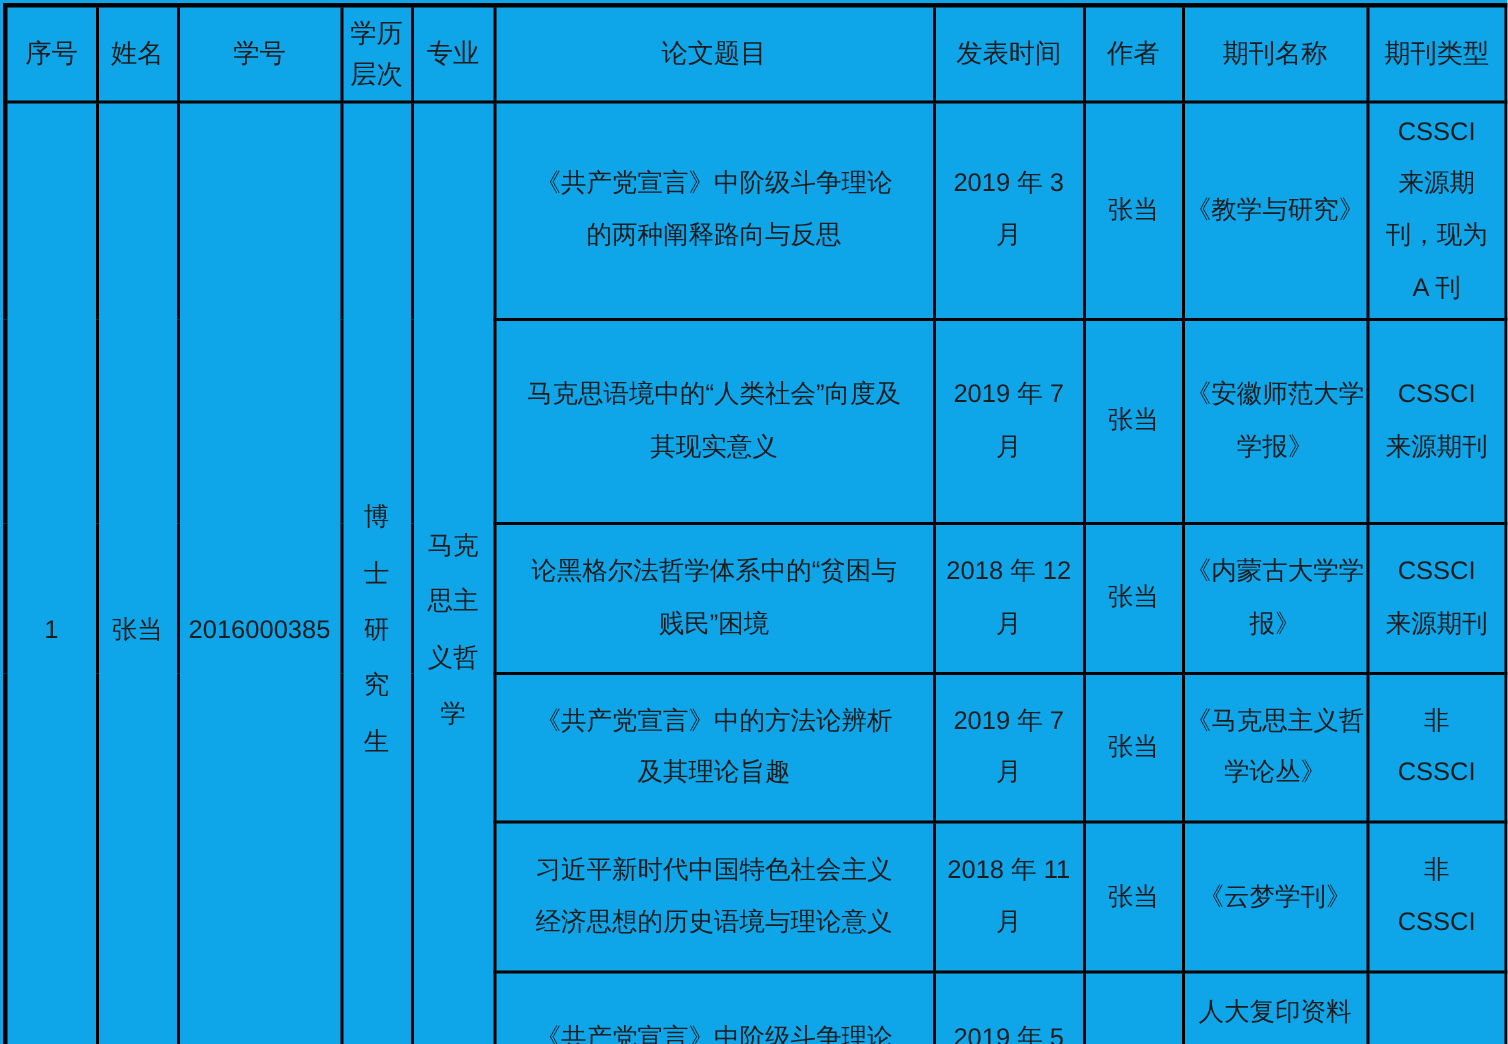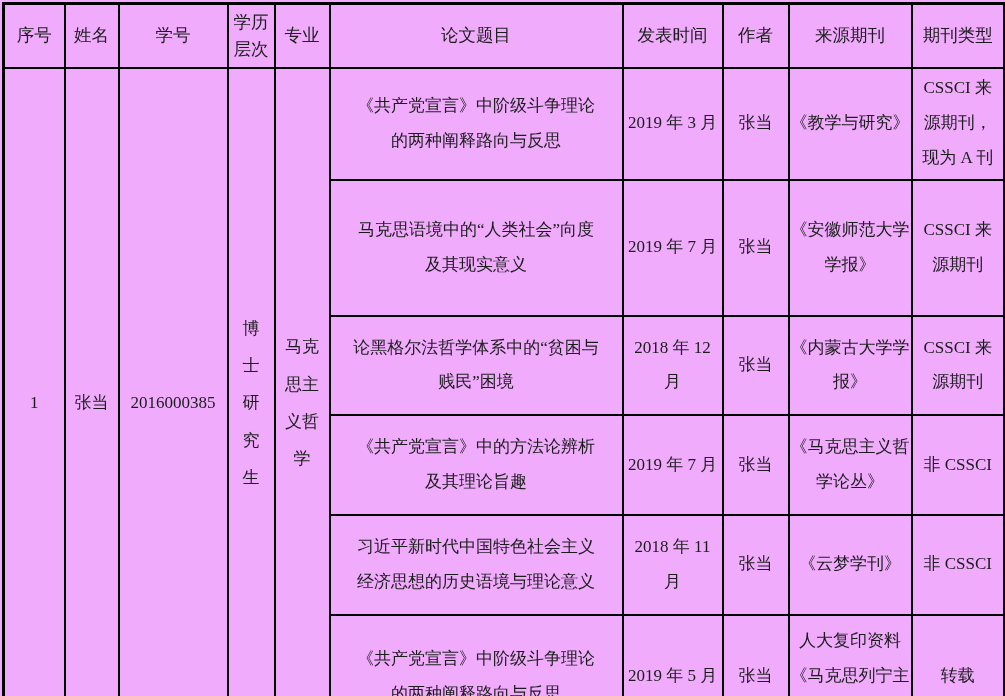--- a/index.html
+++ b/index.html
@@ -1,18 +1,18 @@
 <!DOCTYPE html>
 <html><head>
 <meta charset="utf-8">
 <style>
   html,body { margin:0; padding:0; background:#ffffff; }
   .page {
-    width:1005px; height:696px; overflow:hidden; background:#f0abfc;
-    font-family:Liberation Serif, serif;
+    width:1005px; height:696px; overflow:hidden; background:#0ea5e9;
+    font-family:Liberation Sans, sans-serif;
     color:#1c1c1c; box-sizing:border-box;
   }
   table.grid {
     border-collapse:collapse; table-layout:fixed;
     width:1001px; margin:2px 0 0 2px;
     border:3px solid #000;
   }
   .grid th, .grid td {
     border:2px solid #000;
     text-align:center; vertical-align:middle;
@@ -60,21 +60,21 @@
     <thead>
       <tr>
         <th>序号</th>
         <th>姓名</th>
         <th>学号</th>
         <th>学历层次</th>
         <th>专业</th>
         <th>论文题目</th>
         <th>发表时间</th>
         <th>作者</th>
-        <th>来源期刊</th>
+        <th>期刊名称</th>
         <th>期刊类型</th>
       </tr>
     </thead>
     <tbody>
       <tr class="r0">
         <td class="student" rowspan="6">1</td>
         <td class="student" rowspan="6">张当</td>
         <td class="student" rowspan="6">2016000385</td>
         <td class="student narrow" rowspan="6">博士研究生</td>
         <td class="student narrow" rowspan="6">马克思主义哲学</td>

